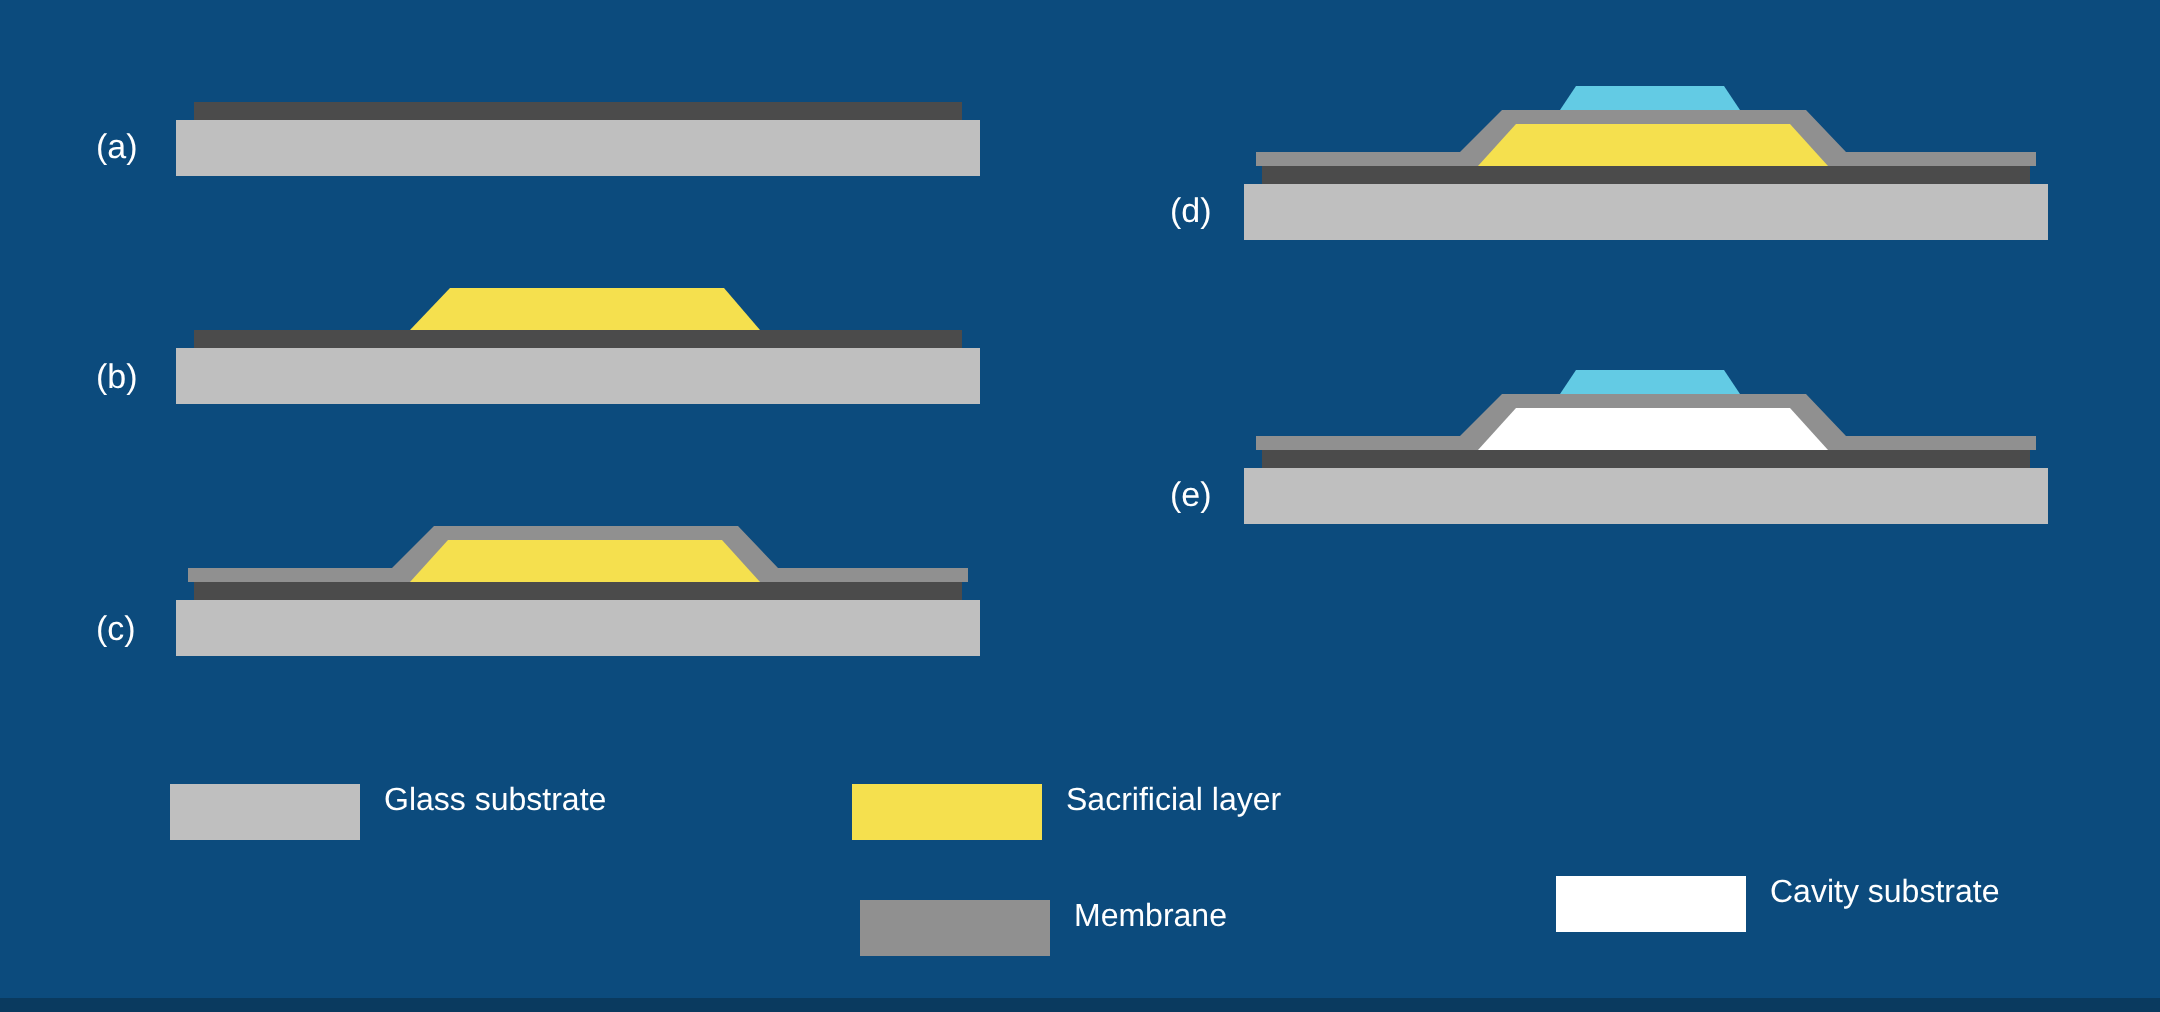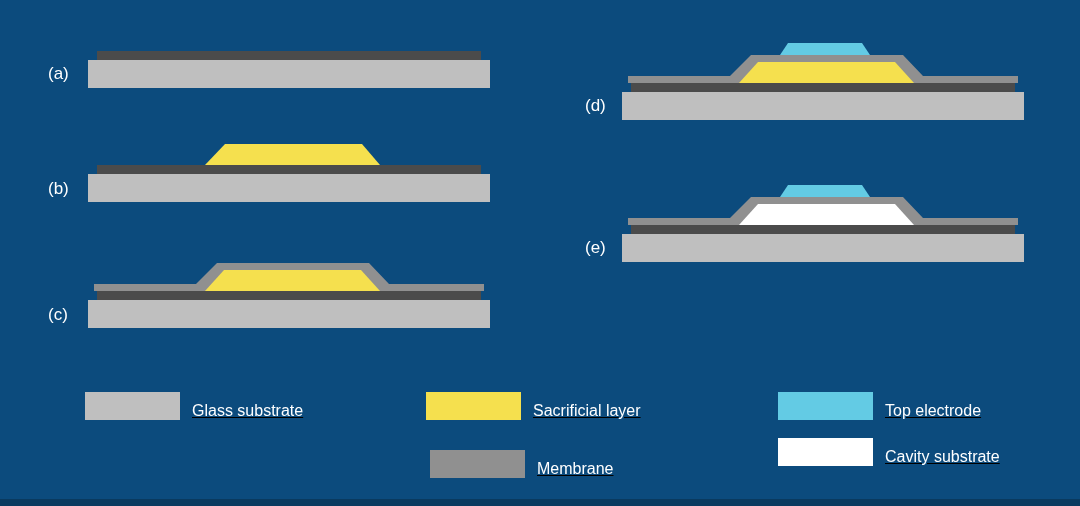--- a/index.html
+++ b/index.html
@@ -17,23 +17,22 @@
   svg.step{position:absolute;display:block;}
   .step-label{
     position:absolute;
     color:#ffffff;
     font-size:17px;
     line-height:20px;
   }
   .legend-item{
     position:absolute;
     display:flex;
-    align-items:flex-end;
+    align-items:flex-start;
     height:28px;
-    text-decoration:underline;
   }
   .swatch{
     width:95px;
     height:28px;
     flex:0 0 95px;
   }
   .legend-label{
     margin-left:12px;
     color:#ffffff;
     font-size:16px;
@@ -95,24 +94,20 @@
     <div class="legend-label">Glass substrate</div>
   </div>
   <div class="legend-item" style="left:426px;top:392px">
     <div class="swatch" style="background: rgb(245, 224, 78);"></div>
     <div class="legend-label">Sacrificial layer</div>
   </div>
   <div class="legend-item" style="left:430px;top:450px">
     <div class="swatch" style="background: rgb(144, 144, 144);"></div>
     <div class="legend-label">Membrane</div>
   </div>
-  <div class="legend-item" style="left:778px;top:392px">
-    <div class="swatch" style="background: rgb(99, 203, 228);"></div>
-    <div class="legend-label">Top electrode</div>
-  </div>
   <div class="legend-item" style="left:778px;top:438px">
     <div class="swatch" style="background: rgb(255, 255, 255);"></div>
     <div class="legend-label">Cavity substrate</div>
   </div>
 
   <div class="bottom-bar"></div>
 
 </div>
 
 </body></html>

